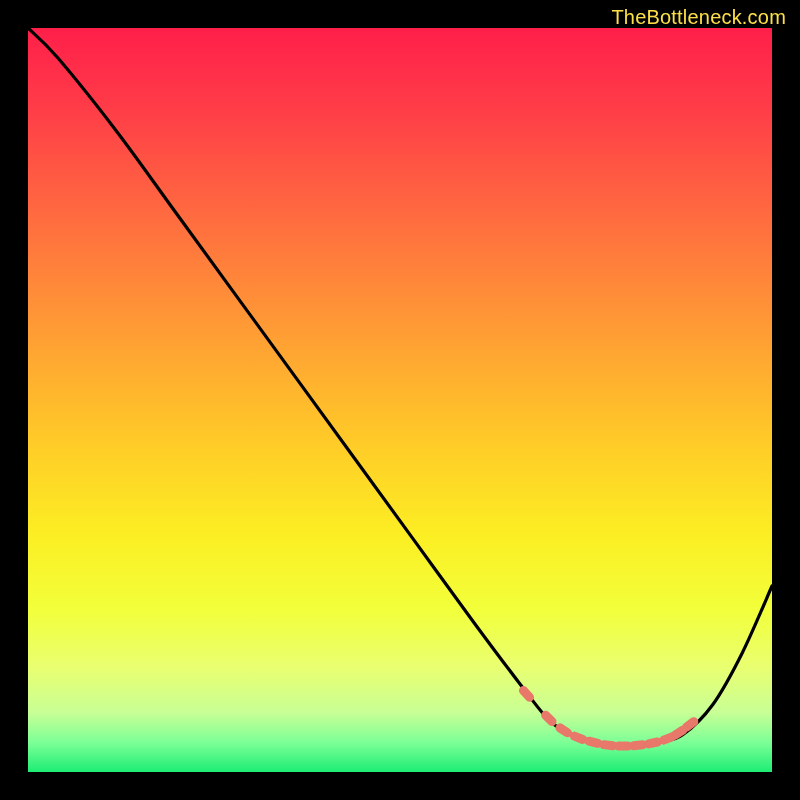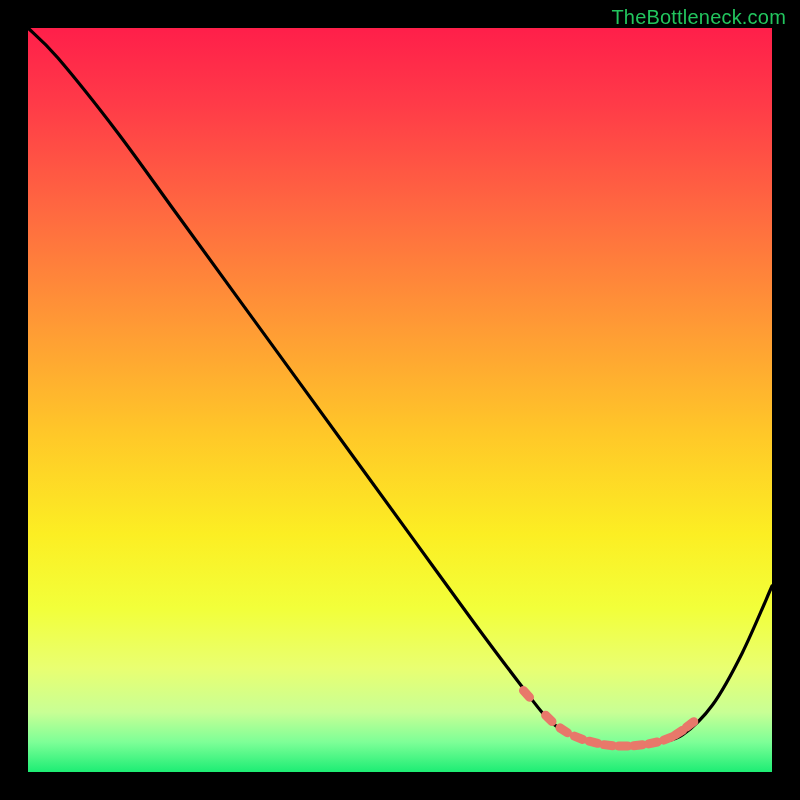--- a/index.html
+++ b/index.html
@@ -35,21 +35,21 @@
       #e9ff71 86%,
       #c8ff95 92%,
       #7dff97 96%,
       #1ded74 100%
     );
   }
   .watermark {
     position: absolute;
     top: 6px;
     right: 14px;
-    color: #22c55e;
+    color: #fde047;
     font-size: 20px;
     font-weight: 500;
     letter-spacing: 0.2px;
     user-select: none;
   }
   svg.curve {
     position: absolute;
     left: 0;
     top: 0;
     width: 744px;

